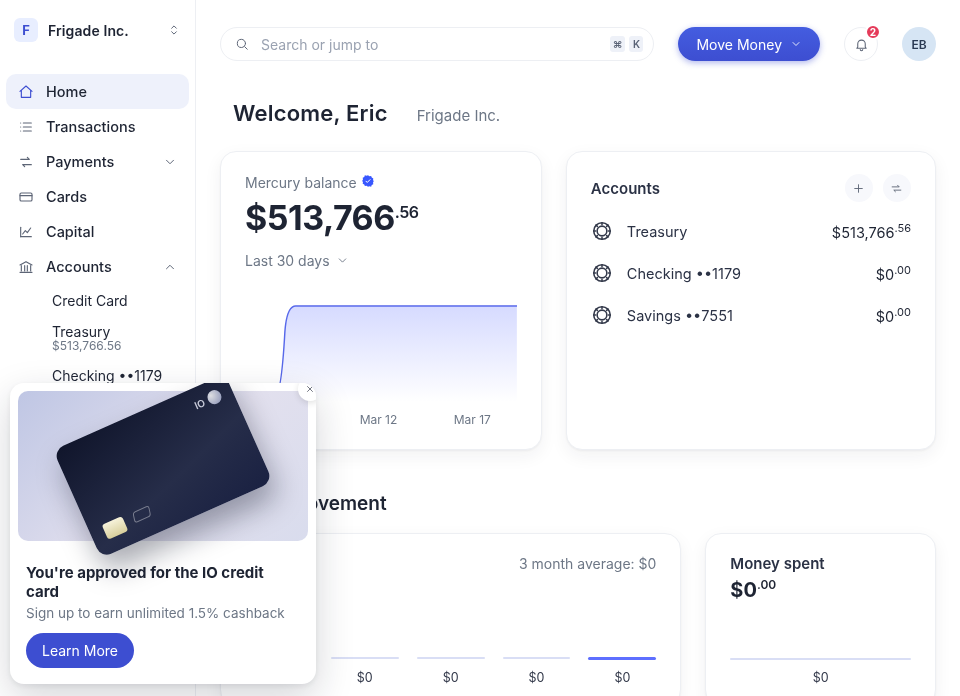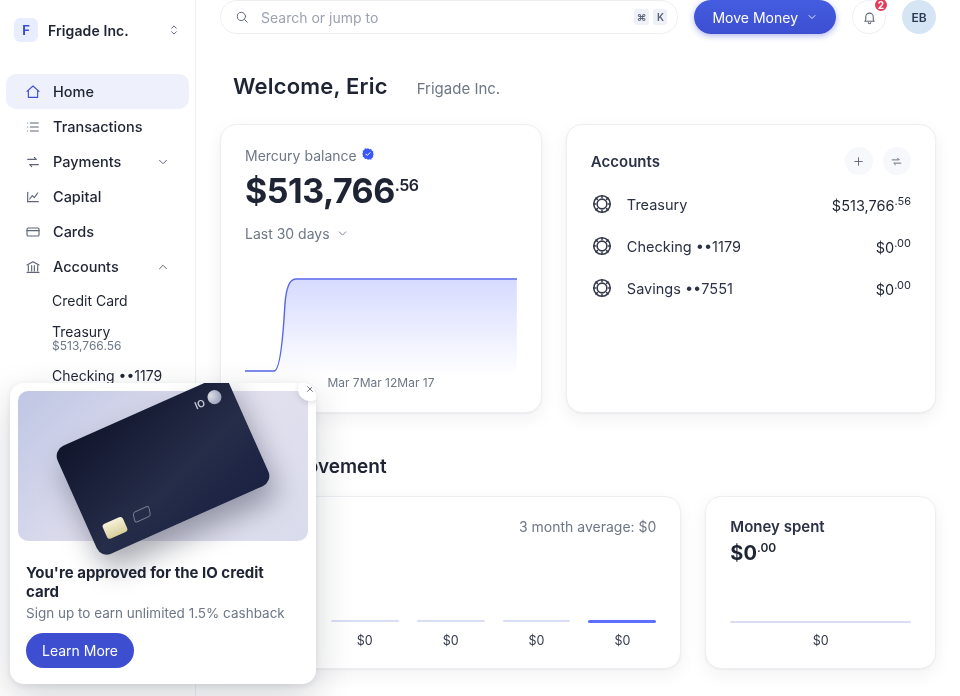--- a/index.html
+++ b/index.html
@@ -20,42 +20,42 @@
   *{box-sizing:border-box;font-family:-apple-system,BlinkMacSystemFont,"Inter","Segoe UI",Roboto,Helvetica,Arial,sans-serif;}
   html,body{margin:0;padding:0;background:var(--bg);color:var(--text);}
   body{width:960px;height:696px;overflow:hidden;position:relative;}
 
   
   .app{display:flex;width:100%;height:100%;}
   .sidebar{width:196px;border-right:1px solid var(--border);background:var(--sidebar);padding:10px 6px 0 6px;display:flex;flex-direction:column;gap:4px;}
   .main{flex:1;min-width:0;display:flex;flex-direction:column;}
 
   
-  .topbar{display:flex;align-items:center;gap:16px;padding:0 24px 8px 24px;}
+  .topbar{display:flex;align-items:center;gap:24px;padding:27px 24px 8px 24px;}
   .search{flex:1;display:flex;align-items:center;gap:10px;height:34px;border:1px solid var(--border);border-radius:999px;padding:0 10px 0 14px;background:#fff;}
   .search .icon{width:14px;height:14px;color:var(--icon);flex:none;}
   .search input{border:none;outline:none;flex:1;font-size:14px;color:var(--text);background:transparent;}
   .search input::placeholder{color:#9aa2b1;}
   .kbd{display:flex;gap:4px;align-items:center}
   .kbd span{display:inline-flex;align-items:center;justify-content:center;min-width:14px;height:16px;padding:0 3px;border-radius:3px;background:var(--chip);color:#5a6376;font-size:10px;font-weight:600}
   .move-money{height:34px;border:none;border-radius:999px;padding:0 18px;display:flex;align-items:center;gap:8px;background:linear-gradient(180deg,var(--primary2),var(--primary));color:#fff;font-weight:400;font-size:14px;box-shadow:0 2px 6px rgba(61,78,209,.4);cursor:pointer;}
   .move-money .chev{width:12px;height:12px}
   .iconbtn{position:relative;width:34px;height:34px;border-radius:50%;border:1px solid var(--border);background:#fff;display:flex;align-items:center;justify-content:center;color:var(--icon);cursor:pointer}
   .iconbtn svg{width:15px;height:15px}
   .iconbtn .dot{position:absolute;top:-4px;right:-4px;min-width:16px;height:16px;border-radius:999px;background:var(--badge);color:#fff;font-size:10px;font-weight:700;display:flex;align-items:center;justify-content:center;border:2px solid #fff}
   .avatar{width:34px;height:34px;border-radius:50%;background:#d6e5f4;display:flex;align-items:center;justify-content:center;color:#2a3a53;font-weight:600;font-size:12px;cursor:pointer}
 
   
   .org{display:flex;align-items:center;gap:10px;padding:8px;border-radius:10px;cursor:pointer}
   .org .logo{width:24px;height:24px;border-radius:6px;background:#e8eeff;color:#3d4ed1;display:flex;align-items:center;justify-content:center;font-weight:700;font-size:13px}
   .org .name{font-weight:600;font-size:14px;letter-spacing:.1px}
   .org .stack{margin-left:auto;width:14px;height:14px;color:var(--icon)}
 
   .navsep{height:16px}
-  .nav .item{display:flex;align-items:center;gap:12px;padding:9px 19px;border-radius:10px;color:var(--text);font-size:14.5px;font-weight:500;cursor:pointer}
+  .nav .item{display:flex;align-items:center;gap:12px;padding:9px 12px;border-radius:10px;color:var(--text);font-size:14.5px;font-weight:500;cursor:pointer}
   .nav .item.active{background:#eef1fb}
   .nav .item .icon{width:16px;height:16px;color:var(--icon);flex:none;display:flex;align-items:center;justify-content:center}
   .nav .item.active .icon{color:var(--primary)}
   .nav .item .chev{margin-left:auto;width:14px;height:14px;color:var(--icon)}
   .sub{padding-left:38px;display:flex;flex-direction:column;gap:2px;margin-top:2px}
   .sub .subitem{padding:6px 8px;border-radius:8px;cursor:pointer;font-size:14px;color:var(--text)}
   .sub .small{font-size:12px;color:var(--muted);margin-top:-2px}
 
   
   .content{padding:6px 24px 24px 24px;overflow:auto}
@@ -69,21 +69,21 @@
 
   .bal-head{display:flex;align-items:flex-start;gap:4px;font-size:14px;color:var(--muted)}
   .verify{width:14px;height:14px;color:#3857ff}
   .balance{margin-top:6px;font-size:34px;font-weight:650;letter-spacing:-.5px}
   .cents{font-size:16px;font-weight:600;vertical-align:super}
   .range{margin-top:14px;display:flex;align-items:center;gap:6px;color:var(--muted);font-size:14px;cursor:pointer}
   .range svg{width:13px;height:13px}
 
   .spark{margin-top:3px;height:130px;position:relative}
   .spark svg{width:100%;height:100%}
-  .ticks{display:flex;justify-content:center;padding:0 26px;font-size:12px;color:var(--muted);}
+  .ticks{display:flex;justify-content:space-between;padding:0 26px;font-size:12px;color:var(--muted);margin-top:10px}
 
   .acc-head{display:flex;align-items:center;justify-content:space-between}
   .acc-head h3{margin:0;font-size:15px;font-weight:600;color:#2b3245}
   .acc-actions{display:flex;gap:10px}
   .circle{width:28px;height:28px;border-radius:50%;background:var(--soft);display:flex;align-items:center;justify-content:center;color:var(--icon);cursor:pointer}
   .circle svg{width:13px;height:13px}
   .acc-list{margin-top:18px;display:flex;flex-direction:column;gap:20px}
   .acc{display:flex;align-items:center;gap:14px;cursor:pointer}
   .acc .acct-icon{width:22px;height:22px;color:#343a4b}
   .acc .nm{font-size:14.5px;color:#2b3245}
@@ -173,35 +173,35 @@
             </svg>
           </span>
         <span>Payments</span>
         <svg class="chev" viewBox="0 0 24 24">
             <path d="M6 9l6 6 6-6"></path>
           </svg>
       </div>
       <div class="item">
         <span class="icon">
             <svg viewBox="0 0 24 24">
+              <rect x="3" y="6" width="18" height="12" rx="2"></rect>
+              <path d="M3 10h18"></path>
+            </svg>
+          </span>
+        <span>Cards</span>
+      </div>
+      <div class="item">
+        <span class="icon">
+            <svg viewBox="0 0 24 24">
               <path d="M4 19V5"></path>
               <path d="M4 19h16"></path>
               <path d="M7 15l4-5 3 3 5-7"></path>
             </svg>
           </span>
         <span>Capital</span>
-      </div>
-      <div class="item">
-        <span class="icon">
-            <svg viewBox="0 0 24 24">
-              <rect x="3" y="6" width="18" height="12" rx="2"></rect>
-              <path d="M3 10h18"></path>
-            </svg>
-          </span>
-        <span>Cards</span>
       </div>
       <div class="item">
         <span class="icon">
             <svg viewBox="0 0 24 24">
               <path d="M3 9l9-5 9 5"></path>
               <path d="M5 10v8M10 10v8M14 10v8M19 10v8"></path>
               <path d="M3 20h18"></path>
             </svg>
           </span>
         <span>Accounts</span>

